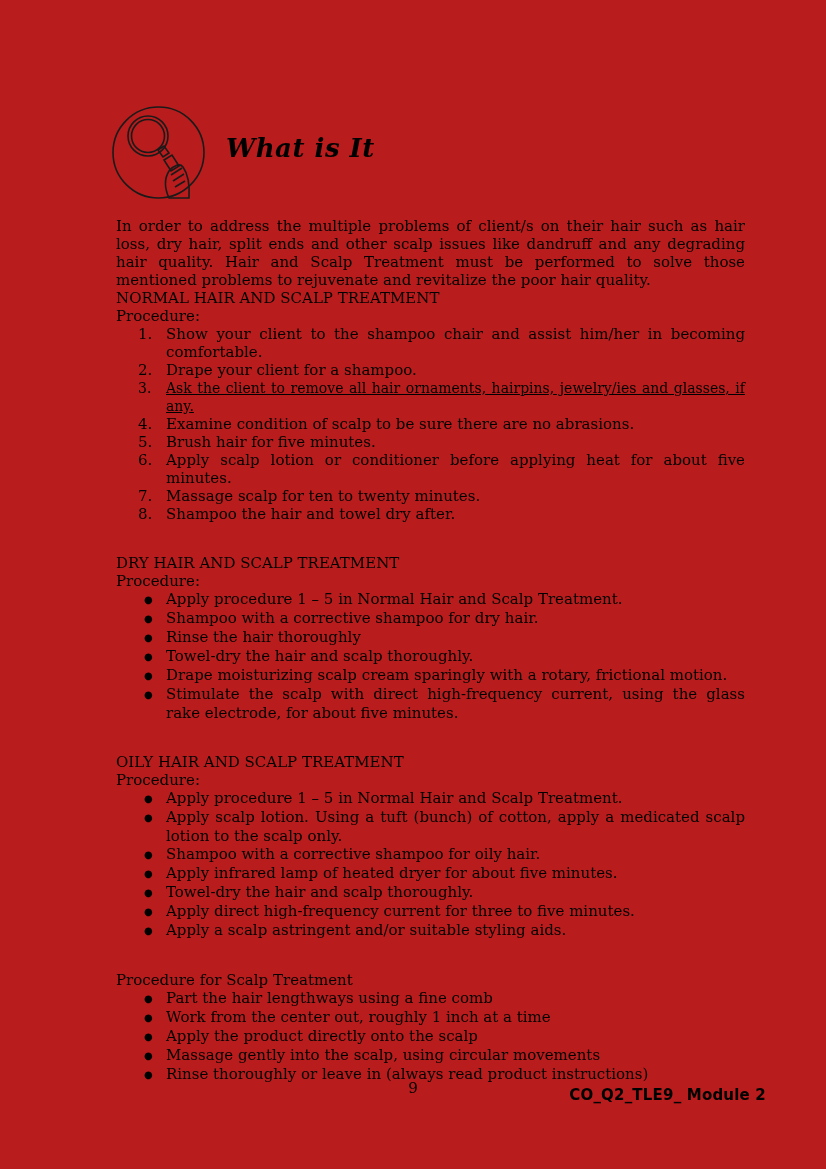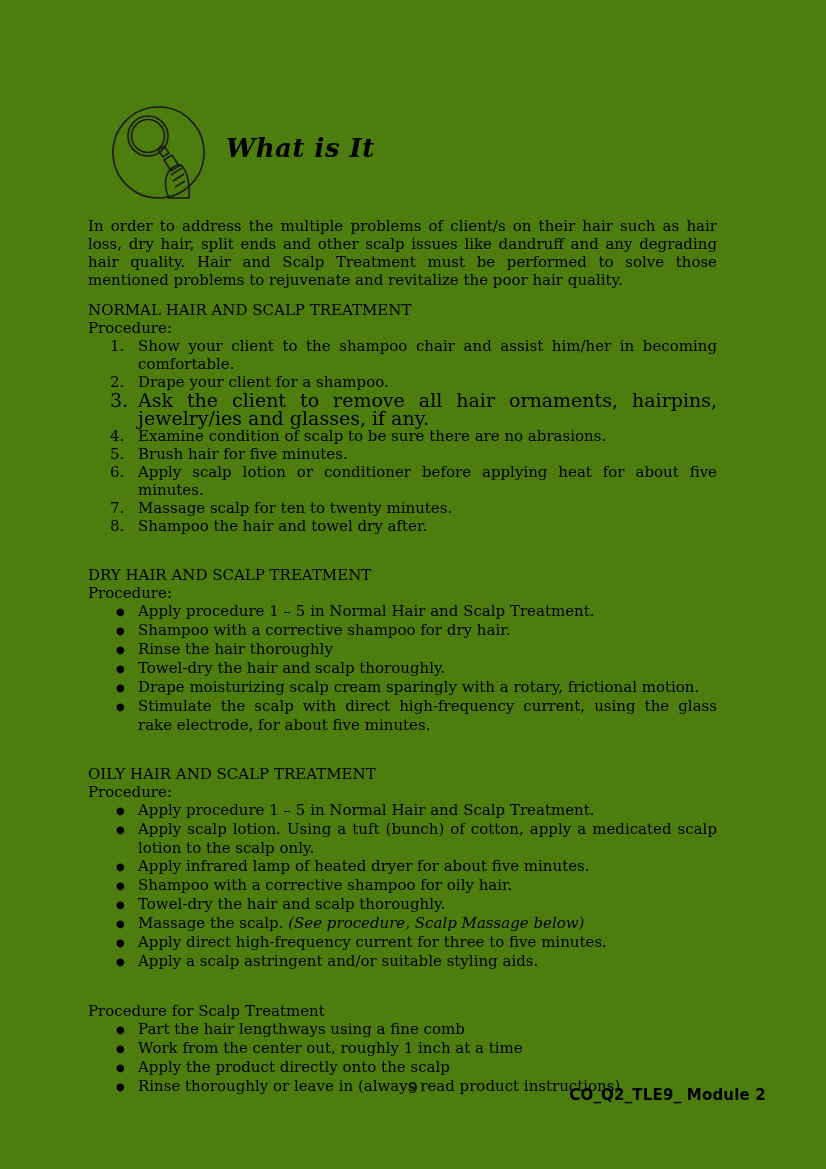--- a/index.html
+++ b/index.html
@@ -1,20 +1,20 @@
 <!DOCTYPE html>
 <html><head>
 <meta charset="utf-8">
 <style>
   html, body { margin: 0; padding: 0; background: #ffffff; }
   .page {
     position: relative;
     width: 826px;
     height: 1169px;
-    background: #4d7c0f;
+    background: #b91c1c;
     color: #000000;
     font-family: "DejaVu Serif", serif;
     overflow: hidden;
   }
 
   
   .header-icon {
     position: absolute;
     left: 111px;
     top: 105px;
@@ -27,29 +27,29 @@
     top: 133px;
     font-size: 26px;
     font-weight: bold;
     font-style: italic;
     letter-spacing: 0.5px;
   }
 
   
   .content {
     position: absolute;
-    left: 88px;
+    left: 116px;
     top: 217px;
     width: 629px;
     font-size: 15px;
     line-height: 18px;
   }
   .intro { text-align: justify; margin: 0 0 0 0; }
 
-  .section { margin-top: 12px; }
+  .section { margin-top: 0; }
   .section + .section { margin-top: 31px; }
   .section-heading, .section-subheading { line-height: 18px; }
 
   ol.proc-list, ul.proc-list {
     margin: 0;
     padding: 0 0 0 50px;
     list-style: none;
   }
   ol.proc-list { counter-reset: step; }
   .proc-list li {
@@ -64,21 +64,21 @@
     margin-left: -28px;
   }
   ul.proc-list li::before {
     content: "\25CF";
     display: inline-block;
     width: 22px;
     margin-left: -22px;
     font-size: 10px;
     vertical-align: 1px;
   }
-  .proc-list li.small { font-size: 19px; }
+  .proc-list li.small { font-size: 14px; text-decoration: underline; }
   .proc-list li i { font-style: italic; }
 
   
   .page-number {
     position: absolute;
     top: 1079px;
     left: 0; right: 0;
     text-align: center;
     font-size: 15px;
   }
@@ -153,34 +153,34 @@
             <li><span>Drape moisturizing scalp cream sparingly with a rotary, frictional motion.</span></li>
             <li><span>Stimulate the scalp with direct high-frequency current, using the glass rake electrode, for about five minutes.</span></li>
           </ul>
         </section>
         <section class="section">
           <div class="section-heading">OILY HAIR AND SCALP TREATMENT</div>
           <div class="section-subheading">Procedure:</div>
           <ul class="proc-list">
             <li><span>Apply procedure 1 – 5 in Normal Hair and Scalp Treatment.</span></li>
             <li><span>Apply scalp lotion. Using a tuft (bunch) of cotton, apply a medicated scalp lotion to the scalp only.</span></li>
+            <li><span>Shampoo with a corrective shampoo for oily hair.</span></li>
             <li><span>Apply infrared lamp of heated dryer for about five minutes.</span></li>
-            <li><span>Shampoo with a corrective shampoo for oily hair.</span></li>
             <li><span>Towel-dry the hair and scalp thoroughly.</span></li>
-            <li><span>Massage the scalp. </span><i>(See procedure, Scalp Massage below)</i></li>
             <li><span>Apply direct high-frequency current for three to five minutes.</span></li>
             <li><span>Apply a scalp astringent and/or suitable styling aids.</span></li>
           </ul>
         </section>
         <section class="section">
           <div class="section-heading">Procedure for Scalp Treatment</div>
           <ul class="proc-list">
             <li><span>Part the hair lengthways using a fine comb</span></li>
             <li><span>Work from the center out, roughly 1 inch at a time</span></li>
             <li><span>Apply the product directly onto the scalp</span></li>
+            <li><span>Massage gently into the scalp, using circular movements</span></li>
             <li><span>Rinse thoroughly or leave in (always read product instructions)</span></li>
           </ul>
         </section>
       </div>
   </div>
 
   <div class="page-number">9</div>
   <div class="module-label">CO_Q2_TLE9_ Module 2</div>
   <div class="watermark">www.modyul.online</div>
 

